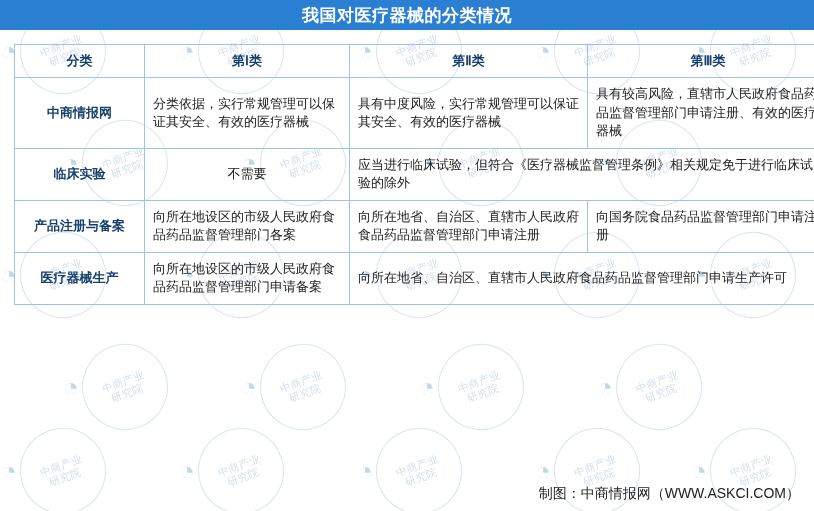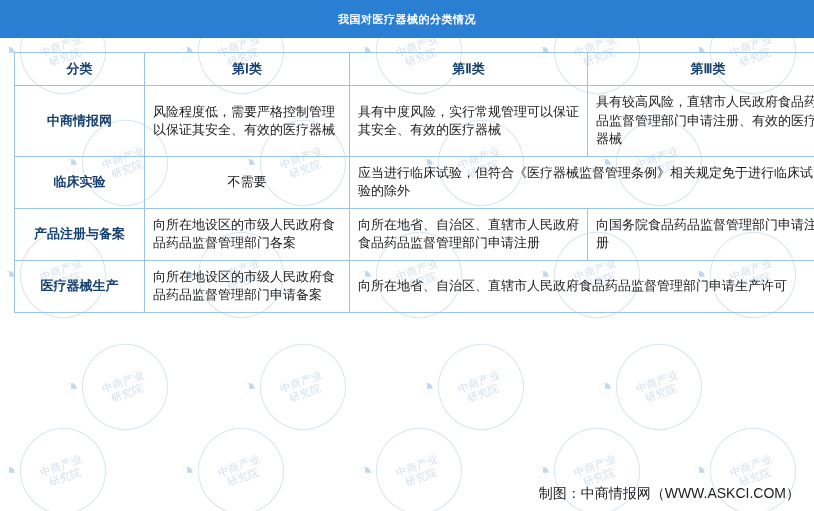--- a/index.html
+++ b/index.html
@@ -45,25 +45,25 @@
     color: rgba(110,160,205,0.42);
     font-size: 26px;
     line-height: 30px;
     text-align: center;
   }
 
   
   .title-bar {
     position: relative;
     z-index: 10;
-    height: 38px;
+    height: 30px;
     background: linear-gradient(#2b7fd4, #2077cd);
     background: #2a7fd3;
     color: #ffffff;
-    font-size: 11px;
+    font-size: 17px;
     font-weight: bold;
     display: flex;
     align-items: center;
     justify-content: center;
     letter-spacing: 0.5px;
   }
 
   
   .table-wrap {
     position: relative;
@@ -142,21 +142,21 @@
           <th>分类</th>
           <th>第Ⅰ类</th>
           <th>第Ⅱ类</th>
           <th>第Ⅲ类</th>
         </tr>
       </thead>
       <tbody>
 
         <tr>
           <td class="rowhead">中商情报网</td>
-          <td class="cell">风险程度低，需要严格控制管理以保证其安全、有效的医疗器械</td>
+          <td class="cell">分类依据，实行常规管理可以保证其安全、有效的医疗器械</td>
           <td class="cell">具有中度风险，实行常规管理可以保证其安全、有效的医疗器械</td>
           <td class="cell">具有较高风险，直辖市人民政府食品药品监督管理部门申请注册、有效的医疗器械</td>
         </tr>
 
         <tr>
           <td class="rowhead">临床实验</td>
           <td class="cell center">不需要</td>
           <td class="cell" colspan="2">应当进行临床试验，但符合《医疗器械监督管理条例》相关规定免于进行临床试验的除外</td>
         </tr>
 

